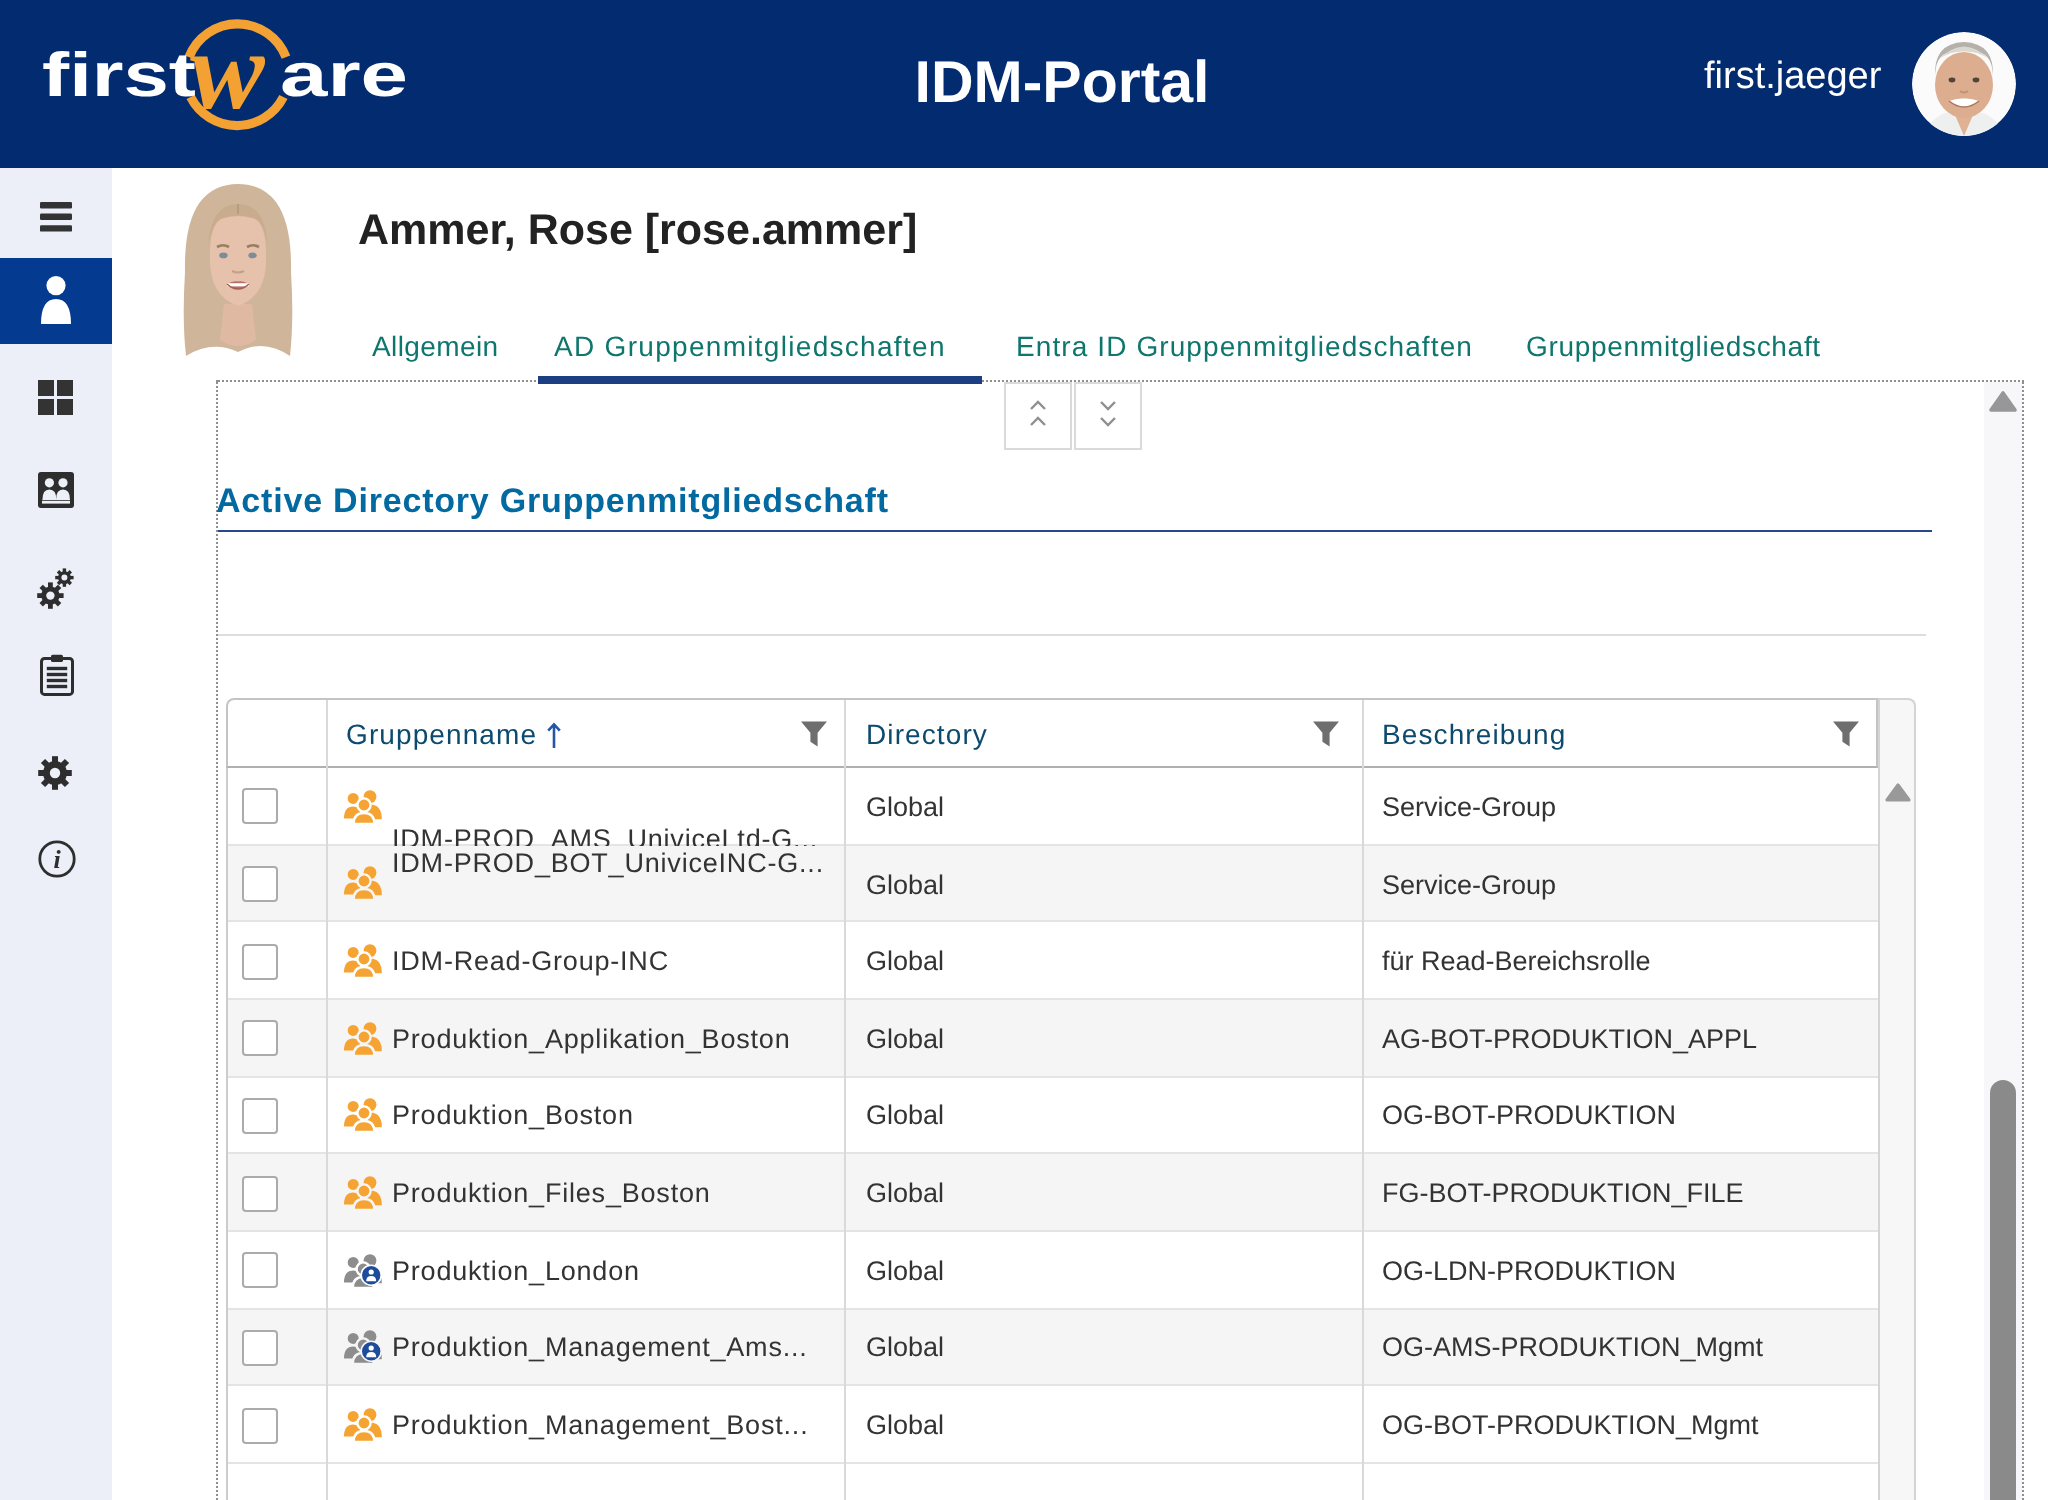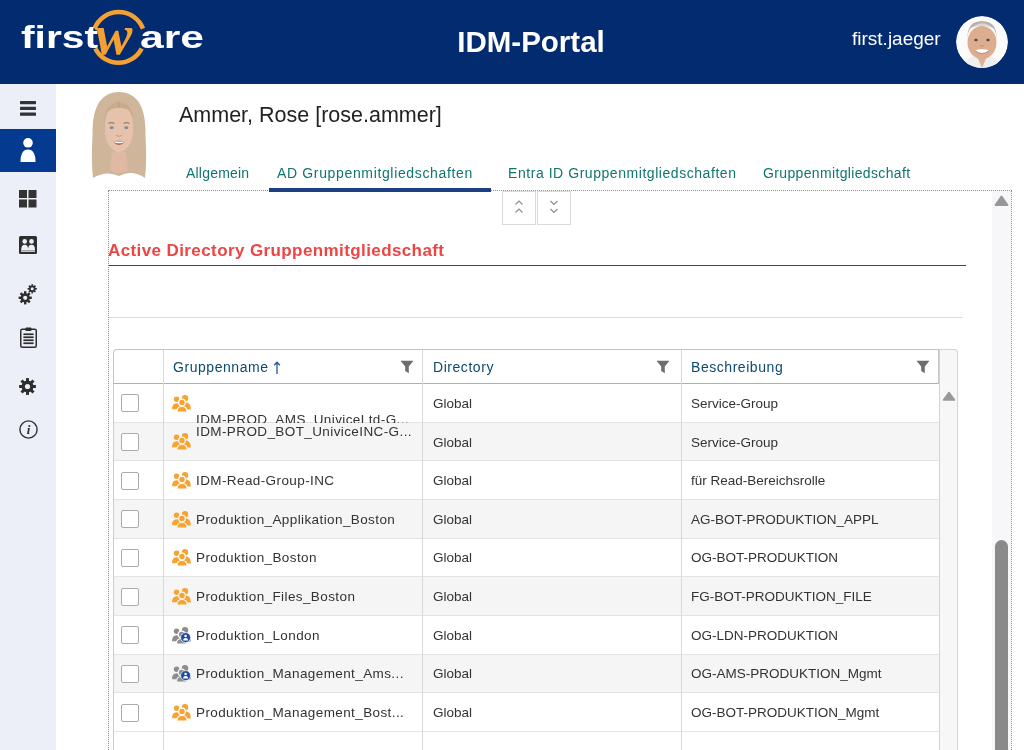--- a/index.html
+++ b/index.html
@@ -1,26 +1,26 @@
 <!DOCTYPE html>
 <html><head><meta charset="utf-8"><style>*{margin:0;padding:0;box-sizing:border-box}
 html,body{width:1024px;height:750px;overflow:hidden;background:#fff;font-family:"Liberation Sans",sans-serif}
 .abs{position:absolute}
 #topbar{position:absolute;left:0;top:0;width:1024px;height:84px;background:#032b70}
 #title{position:absolute;left:380px;top:25px;width:302px;text-align:center;color:#fff;font-size:29.5px;font-weight:700}
 #user{position:absolute;left:852px;top:28px;color:#fff;font-size:19px}
 #avatar{position:absolute;left:956px;top:16px;width:52px;height:52px;border-radius:50%;overflow:hidden}
 #sidebar{position:absolute;left:0;top:84px;width:56px;height:666px;background:#edeff8}
 #sbactive{position:absolute;left:0;top:45px;width:56px;height:43px;background:#043a90}
-#name{position:absolute;left:179px;top:103px;font-size:21.5px;font-weight:400;color:#222}
+#name{position:absolute;left:179px;top:103px;font-size:21.5px;font-weight:700;color:#222}
 .tab{position:absolute;top:165px;font-size:14px;color:#0f766e}
 #tabline{position:absolute;left:269px;top:188.3px;width:222px;height:3.8px;background:#1c3e82}
 #panel{position:absolute;left:108px;top:190px;width:904px;height:600px;border:1px dotted #8f8f8f;border-bottom:none;background:#fff}
 .spinbtn{position:absolute;top:191px;width:34px;height:34px;background:#fff;border:1px solid #dadada}
-#sechead{position:absolute;left:108px;top:241px;font-size:17px;letter-spacing:0.4px;font-weight:700;color:#ef4444}
+#sechead{position:absolute;left:108px;top:241px;font-size:17px;letter-spacing:0.4px;font-weight:700;color:#0369a1}
 #navyrule{position:absolute;left:109px;top:264.5px;width:857px;height:1.5px;background:#27498a}
 #grayrule{position:absolute;left:109px;top:317px;width:854px;height:1px;background:#ddd}
 #thead{position:absolute;left:113px;top:349px;width:826px;height:35px;background:#fff;border:1px solid #c4c4c4;border-radius:4px 0 0 0;border-bottom:1px solid #b0b0b0}
 .vline{position:absolute;width:1px;background:#d9d9d9}
 .hlabel{position:absolute;top:359px;font-size:14px;letter-spacing:0.55px;color:#0c4a6e}
 .row{position:absolute;left:113px;width:826px;height:38.65px;border-bottom:1px solid #e4e4e4}
 .cbx{position:absolute;left:121px;width:18px;height:18px;border:1px solid #ababab;border-radius:2px;background:#fff}
 .gname{position:absolute;left:196px;font-size:13.5px;letter-spacing:0.4px;color:#333}
 .gtyp{position:absolute;left:433px;font-size:13.5px;color:#333}
 .gdesc{position:absolute;left:691px;font-size:13.5px;color:#333}

